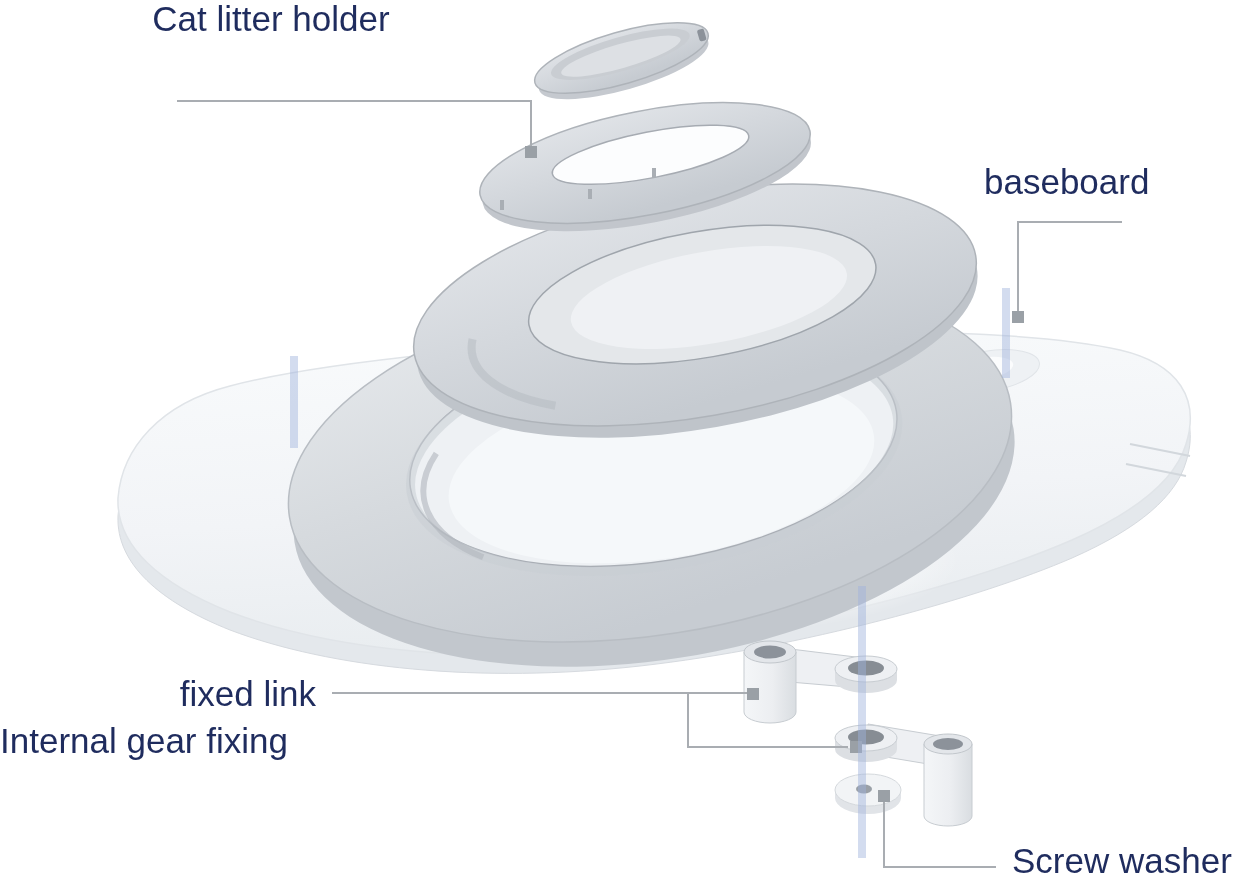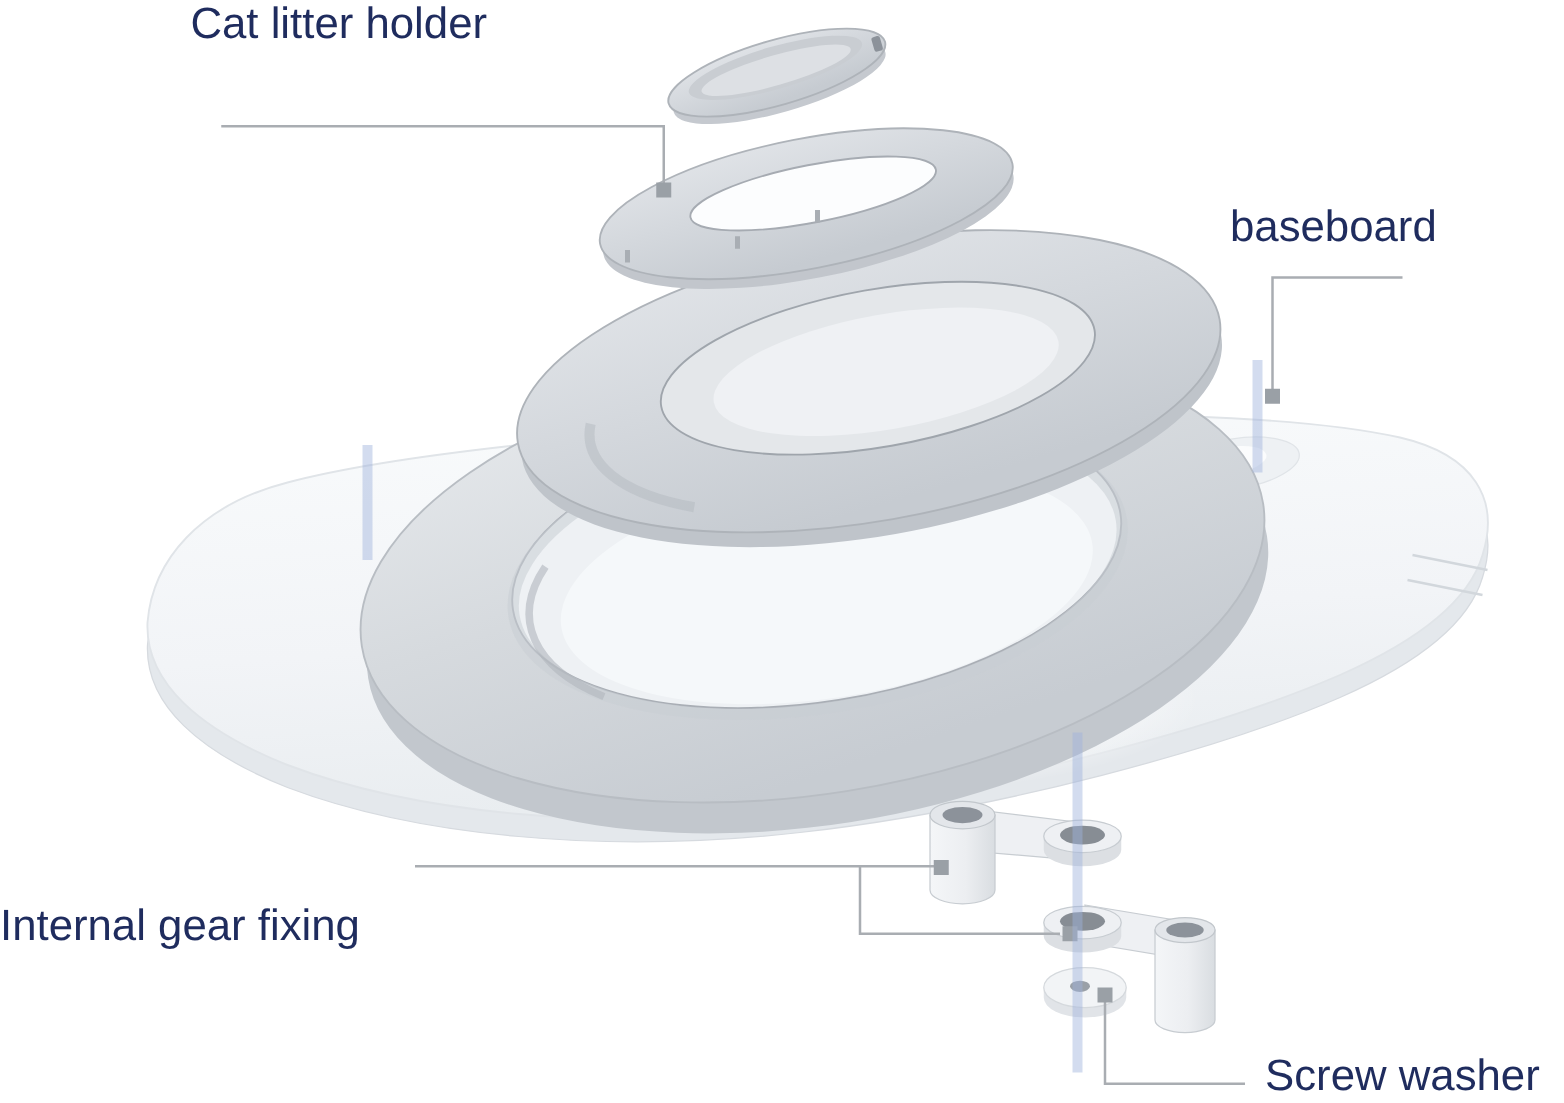--- a/index.html
+++ b/index.html
@@ -188,18 +188,19 @@
       <line x1="862" y1="586" x2="862" y2="858" stroke="url(#axisFade)" stroke-width="3.5"></line>
     </g>
   </svg>
 
   <div class="label center" style="left:140px; top:-2px; width:262px;">
     <div>Cat litter holder</div>
   </div>
 
   <div class="label" style="left:984px; top:161px;">baseboard</div>
 
+  <div class="label right" style="left:160px; top:673px; width:156px;">fixed link</div>
 
   <div class="label" style="left:0px; top:720px;">Internal gear fixing</div>
 
   <div class="label" style="left:1012px; top:840px;">Screw washer</div>
 
 </div>
 
 </body></html>

